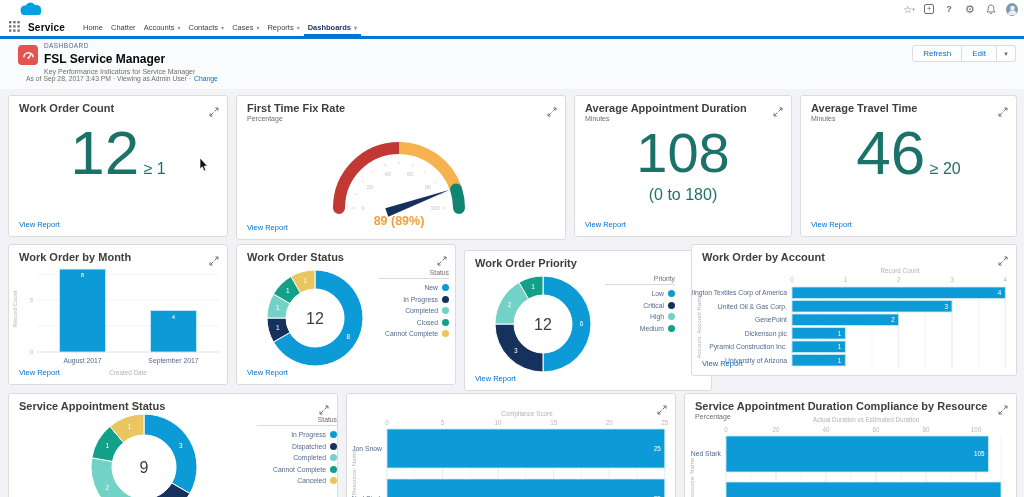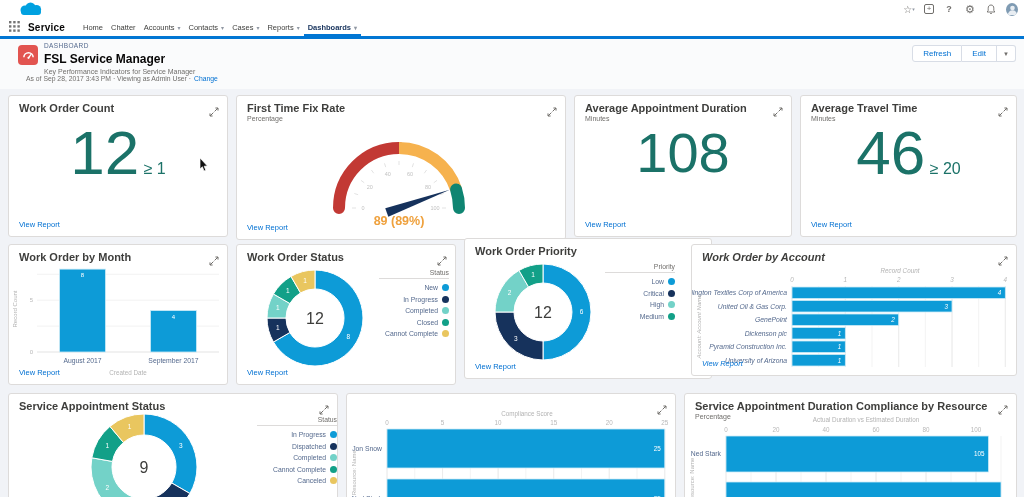--- a/index.html
+++ b/index.html
@@ -230,21 +230,21 @@
         <span class="card-title">Average Appointment Duration</span>
         <span class="card-sub">Minutes</span>
         <span class="expand">
       <svg width="10" height="10" viewBox="0 0 10 10" stroke="#706E6B" stroke-width="1" fill="none">
       <path d="M5.6 4.4 L9 1 M6.4 1 L9 1 L9 3.6 M4.4 5.6 L1 9 M1 6.4 L1 9 L3.6 9"></path>
           </svg></span>
         <div class="chart" style="inset: 0px;">
           <div class="metric-wrap">
             <div>
       <span class="metric-num mid">108</span>
-      </div>
+      <div class="metric-note">(0 to 180)</div></div>
           </div>
         </div>
         <a class="vr">View Report</a>
       </div>
       <div class="card" style="left: 800px; top: 6px; width: 217px; height: 142px;">
         <span class="card-title">Average Travel Time</span>
         <span class="card-sub">Minutes</span>
         <span class="expand">
       <svg width="10" height="10" viewBox="0 0 10 10" stroke="#706E6B" stroke-width="1" fill="none">
       <path d="M5.6 4.4 L9 1 M6.4 1 L9 1 L9 3.6 M4.4 5.6 L1 9 M1 6.4 L1 9 L3.6 9"></path>
@@ -319,21 +319,21 @@
           <div class="lg-row">
             <span>Closed</span>
             <span class="dot" style="background:#12A088"></span>
           </div>
           <div class="lg-row">
             <span>Cannot Complete</span>
             <span class="dot" style="background:#E9C65F"></span>
           </div>
         </div>
       </div>
-      <div class="card" style="left: 464px; top: 149px; width: 248px; height: 141px;">
+      <div class="card" style="left: 464px; top: 161px; width: 248px; height: 141px;">
         <span class="card-title">Work Order Priority</span>
         <span class="expand">
       <svg width="10" height="10" viewBox="0 0 10 10" stroke="#706E6B" stroke-width="1" fill="none">
       <path d="M5.6 4.4 L9 1 M6.4 1 L9 1 L9 3.6 M4.4 5.6 L1 9 M1 6.4 L1 9 L3.6 9"></path>
           </svg></span>
         <div class="chart" style="left: 0px; top: 18px; width: 150px; height: 120px;"><svg width="150" height="120" viewBox="0 0 150 120">
             <path d="M78 7 A48 48 0 0 1 78 103 L78 84 A29 29 0 0 0 78 26 Z" fill="#0D9BD7" stroke="#fff" stroke-width="1"></path>
             <text x="116.5" y="57" fill="#fff" font-size="6.5" text-anchor="middle" font-weight="normal">6</text>
             <path d="M78 103 A48 48 0 0 1 30 55.00000000000001 L49 55 A29 29 0 0 0 78 84 Z" fill="#16325C" stroke="#fff" stroke-width="1"></path>
             <text x="50.77638892431793" y="84.22361107568209" fill="#fff" font-size="6.5" text-anchor="middle" font-weight="normal">3</text>
@@ -357,21 +357,21 @@
           <div class="lg-row">
             <span>High</span>
             <span class="dot" style="background:#73D2C8"></span>
           </div>
           <div class="lg-row">
             <span>Medium</span>
             <span class="dot" style="background:#12A088"></span>
           </div>
         </div>
       </div>
-      <div class="card" style="left: 691px; top: 155px; width: 326px; height: 132px; font-style: italic;">
+      <div class="card" style="left: 691px; top: 155px; width: 326px; height: 132px;">
         <span class="card-title">Work Order by Account</span>
         <span class="expand">
       <svg width="10" height="10" viewBox="0 0 10 10" stroke="#706E6B" stroke-width="1" fill="none">
       <path d="M5.6 4.4 L9 1 M6.4 1 L9 1 L9 3.6 M4.4 5.6 L1 9 M1 6.4 L1 9 L3.6 9"></path>
           </svg></span>
         <div class="chart" style="left: 0px; top: 18px; width: 326px; height: 112px;"><svg width="326" height="112" viewBox="0 0 326 112">
             <text x="208" y="10" fill="#B3B3B3" font-size="6.3" text-anchor="middle" font-weight="normal">Record Count</text>
             <line x1="100" y1="23" x2="100" y2="104" stroke="#F3F3F3" stroke-width="1"></line>
             <line x1="126.66666666666667" y1="23" x2="126.66666666666667" y2="104" stroke="#F3F3F3" stroke-width="1"></line>
             <line x1="153.33333333333334" y1="23" x2="153.33333333333334" y2="104" stroke="#F3F3F3" stroke-width="1"></line>

